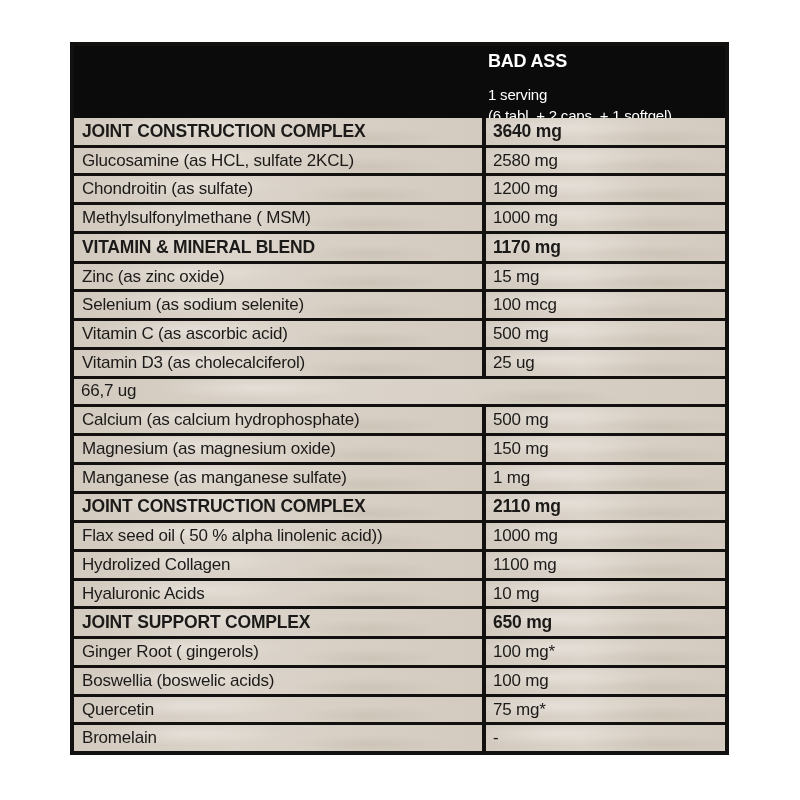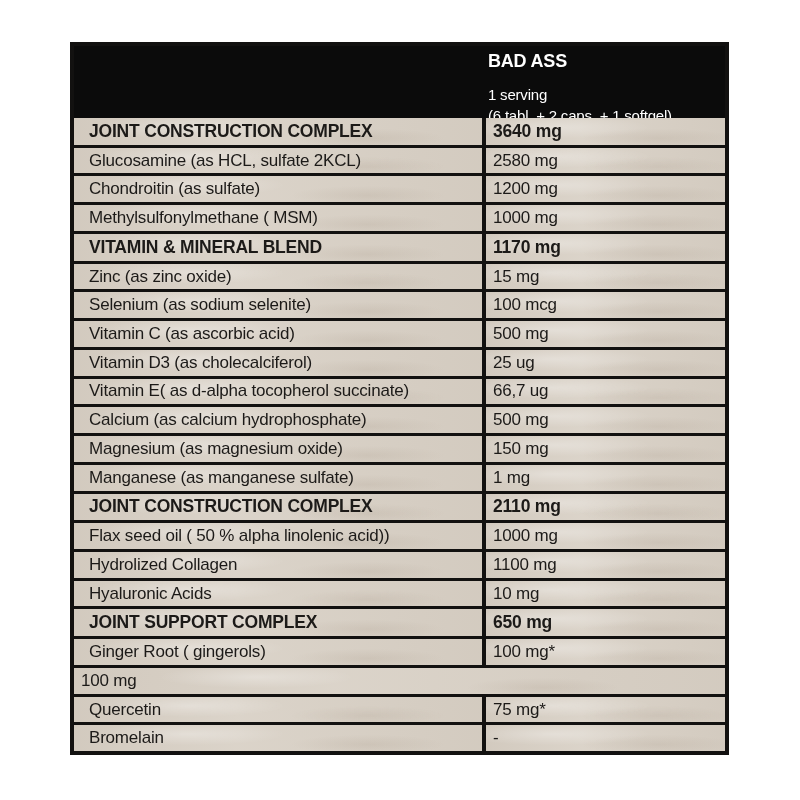--- a/index.html
+++ b/index.html
@@ -76,21 +76,21 @@
     box-sizing: border-box;
     color: #1c1a18;
     font-size: 17px;
     letter-spacing: -0.2px;
     white-space: nowrap;
     overflow: hidden;
   }
   .cell-label {
     flex: 0 0 408px;
     width: 408px;
-    padding-left: 15px;
+    padding-left: 8px;
   }
   .cell-value {
     flex: 1 1 auto;
     padding-left: 7px;
   }
   .row.section .cell {
     font-weight: 700;
     font-size: 17.5px;
   }
 </style>
@@ -144,21 +144,20 @@
     <div class="cell cell-label">Vitamin C (as ascorbic acid)</div>
     <div class="cell cell-value">500 mg</div>
   </div>
 
   <div class="row">
     <div class="cell cell-label">Vitamin D3 (as cholecalciferol)</div>
     <div class="cell cell-value">25 ug</div>
   </div>
 
   <div class="row">
-    <div class="cell cell-label">Vitamin E( as d-alpha tocopherol succinate)</div>
     <div class="cell cell-value">66,7 ug</div>
   </div>
 
   <div class="row">
     <div class="cell cell-label">Calcium (as calcium hydrophosphate)</div>
     <div class="cell cell-value">500 mg</div>
   </div>
 
   <div class="row">
     <div class="cell cell-label">Magnesium (as magnesium oxide)</div>
@@ -195,20 +194,21 @@
     <div class="cell cell-value">650 mg</div>
   </div>
 
   <div class="row">
     <div class="cell cell-label">Ginger Root ( gingerols)</div>
     <div class="cell cell-value">100 mg*</div>
   </div>
 
 
   <div class="row">
+    <div class="cell cell-label">Boswellia (boswelic acids)</div>
     <div class="cell cell-value">100 mg</div>
   </div>
 
   <div class="row">
     <div class="cell cell-label">Quercetin</div>
     <div class="cell cell-value">75 mg*</div>
   </div>
 
   <div class="row">
     <div class="cell cell-label">Bromelain</div>

